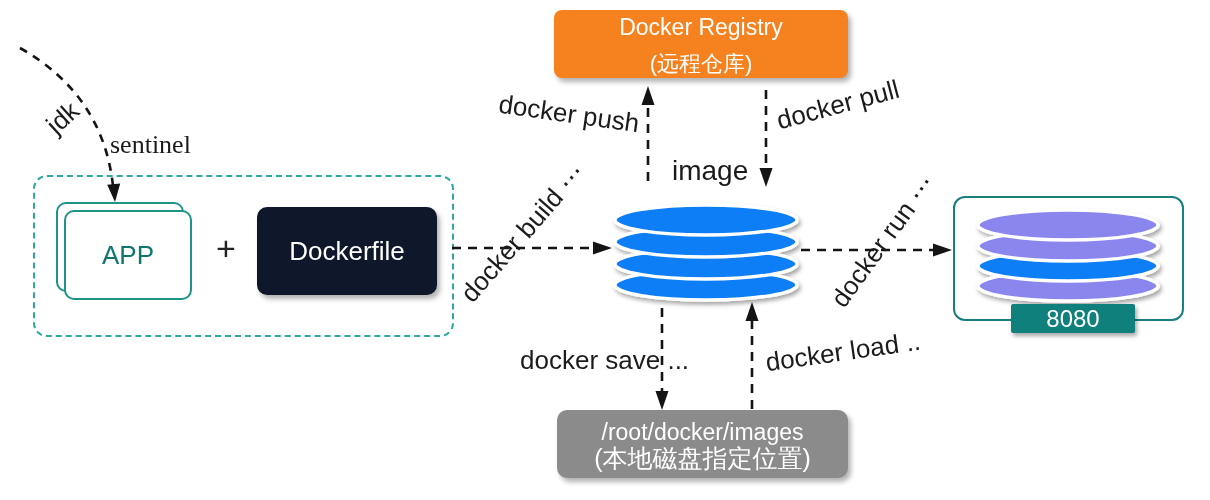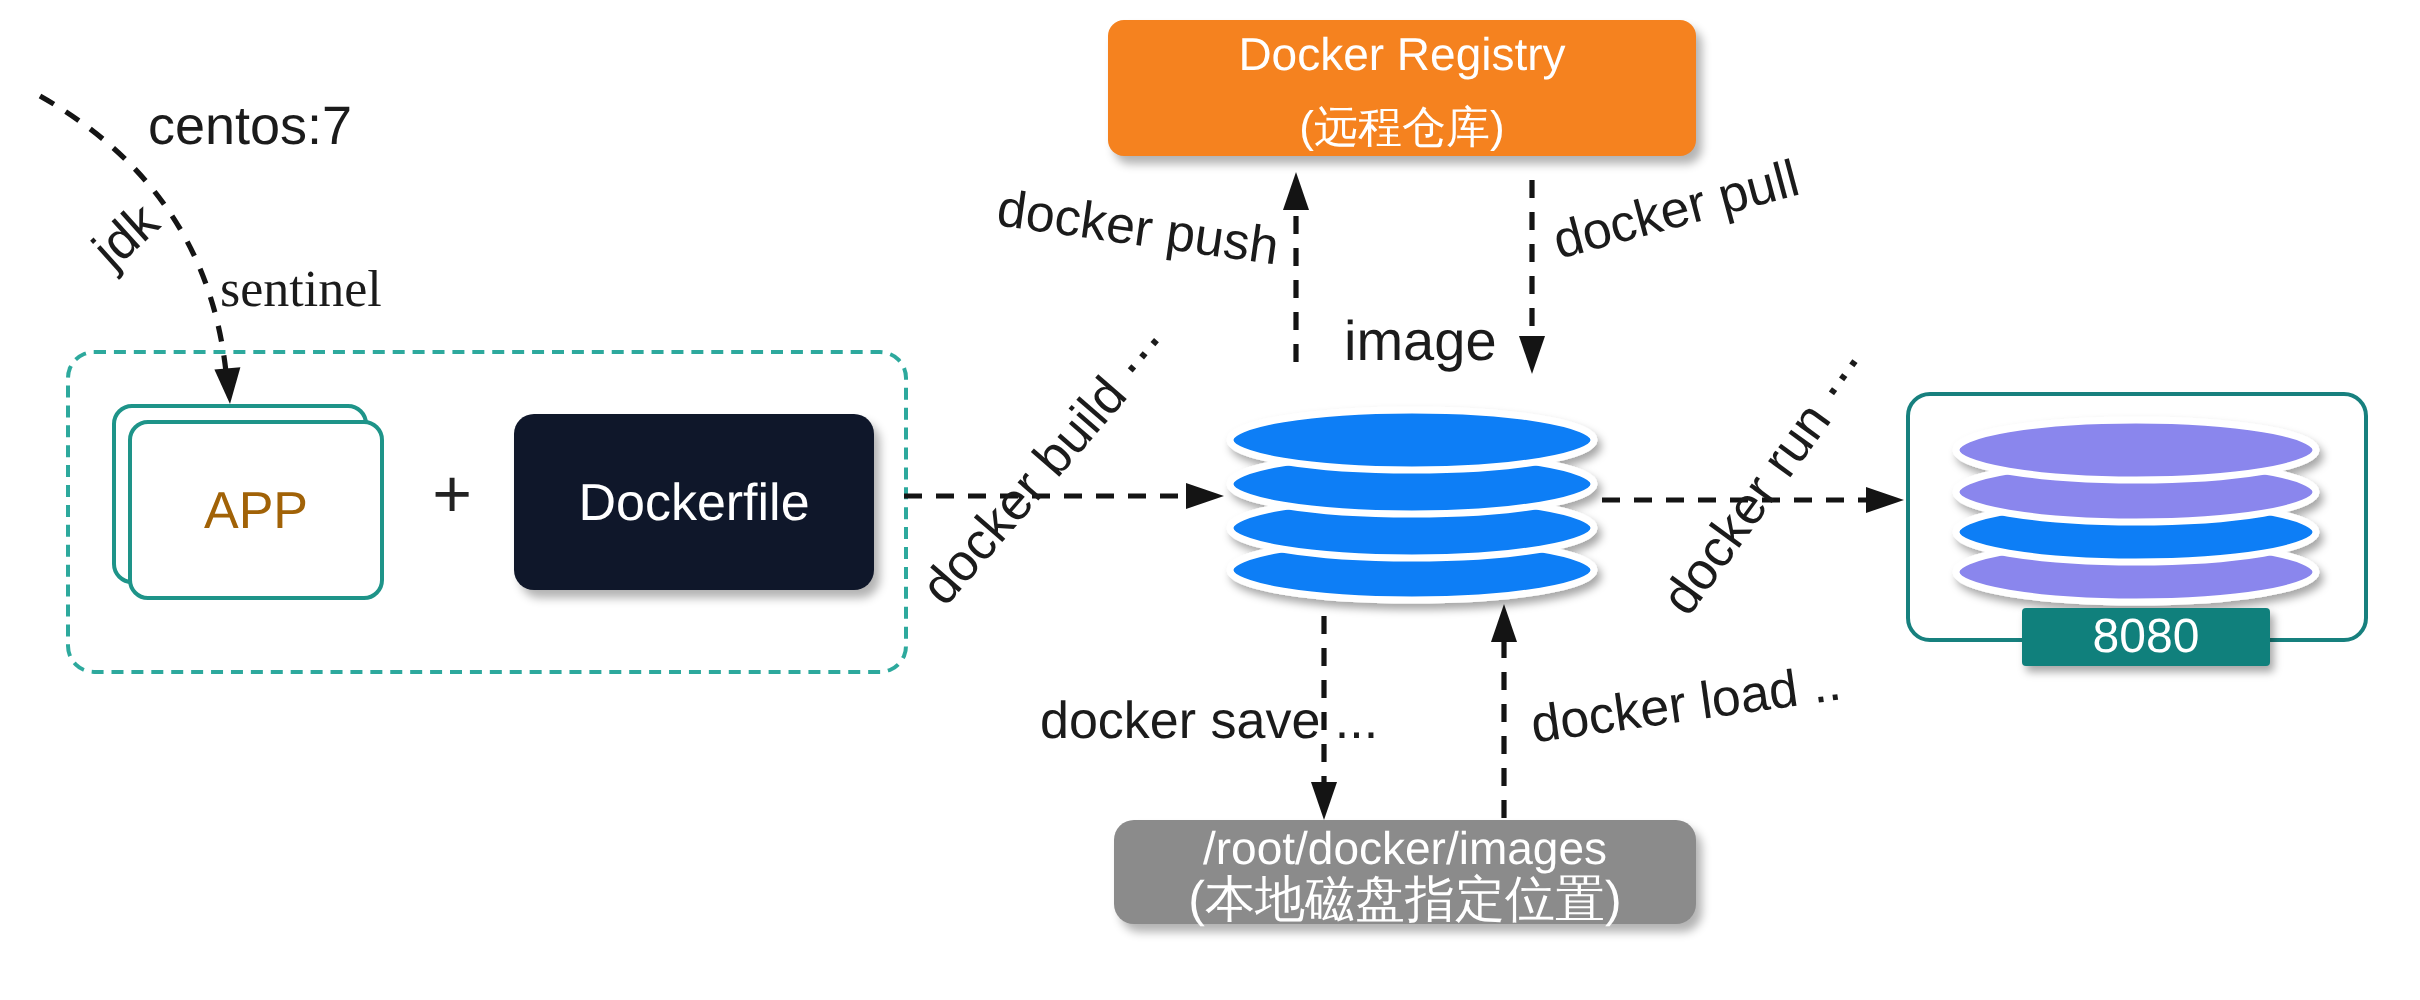--- a/index.html
+++ b/index.html
@@ -10,39 +10,39 @@
   
   .dashed-box{
     position:absolute;left:33px;top:175px;width:417px;height:158px;
     border:2px dashed #2da99d;border-radius:14px;background:transparent;z-index:1;
   }
   .app-rect{
     position:absolute;border:2px solid #1e9489;border-radius:10px;background:#ffffff;z-index:2;
   }
   .app-back{left:56px;top:202px;width:124px;height:86px;}
   .app-front{left:64px;top:210px;width:124px;height:86px;
-    display:flex;align-items:center;justify-content:center;font-size:26px;color:#a16207;}
+    display:flex;align-items:center;justify-content:center;font-size:26px;color:#0f766e;}
   .plus{
     position:absolute;left:226px;top:248px;transform:translate(-50%,-50%);
     font-size:34px;color:#222;z-index:2;
   }
   .dockerfile-box{
     position:absolute;left:257px;top:207px;width:180px;height:88px;border-radius:10px;
     background:#0f172a;color:#ffffff;display:flex;align-items:center;justify-content:center;
     font-size:26px;z-index:2;box-shadow:3px 4px 5px rgba(0,0,0,0.30);
   }
   .registry-box{
     position:absolute;left:554px;top:10px;width:294px;height:68px;border-radius:8px;
     background:#f5821f;color:#ffffff;display:flex;flex-direction:column;
     align-items:center;justify-content:center;z-index:2;box-shadow:3px 4px 5px rgba(0,0,0,0.30);gap:12px;
   }
   .registry-box .t1{font-size:23px;line-height:27px;}
   .registry-box .t2{font-size:22px;line-height:22px;}
   .storage-box{
-    position:absolute;left:557px;top:410px;width:291px;height:52px;border-radius:10px;
+    position:absolute;left:557px;top:410px;width:291px;height:68px;border-radius:10px;
     background:#8b8b8b;color:#ffffff;display:flex;flex-direction:column;
     align-items:center;justify-content:center;z-index:2;box-shadow:3px 4px 5px rgba(0,0,0,0.30);
   }
   .storage-box .t1{font-size:23px;line-height:27px;}
   .storage-box .t2{font-size:25px;line-height:24px;}
   .container-box{
     position:absolute;left:953px;top:196px;width:227px;height:121px;border-radius:12px;
     background:#ffffff;border:2.5px solid #17807e;z-index:2;
   }
   .port-box{
@@ -136,21 +136,20 @@
       <polygon points="766,187 759.5,168 772.5,168"></polygon>
       <polygon points="662,410 655.5,391 668.5,391"></polygon>
       <polygon points="752,302 745.5,321 758.5,321"></polygon>
     </g>
   </svg>
 
   <div class="port-box">
     <span>8080</span>
   </div>
 
-  <div class="lbl" id="lbl-centos">centos:7</div>
   <div class="lbl rot" id="lbl-jdk">jdk</div>
   <div class="lbl" id="lbl-sentinel">sentinel</div>
   <div class="lbl rot" id="lbl-push">docker push</div>
   <div class="lbl rot" id="lbl-pull">docker pull</div>
   <div class="lbl rot" id="lbl-build">docker build ⋯</div>
   <div class="lbl rot" id="lbl-run">docker run ⋯</div>
   <div class="lbl" id="lbl-save">docker save ...</div>
   <div class="lbl rot" id="lbl-load">docker load ..</div>
   <div class="lbl big" id="lbl-image">image</div>
 

